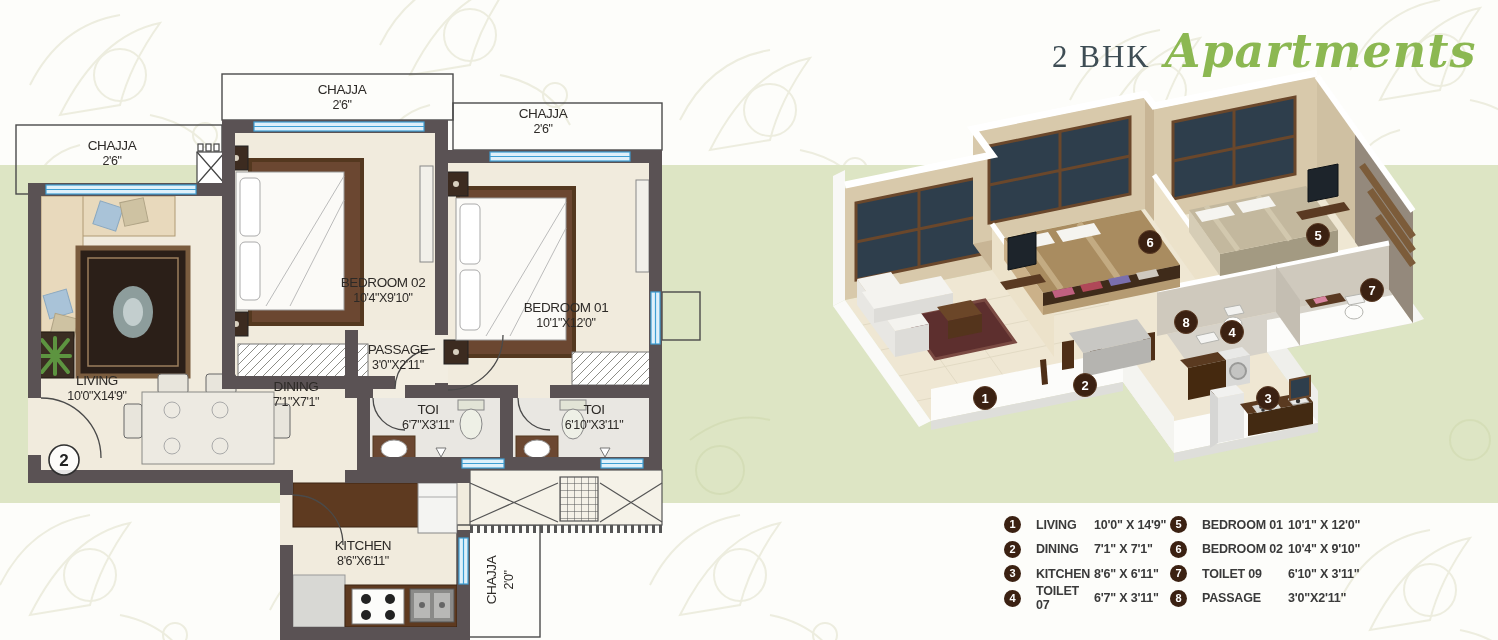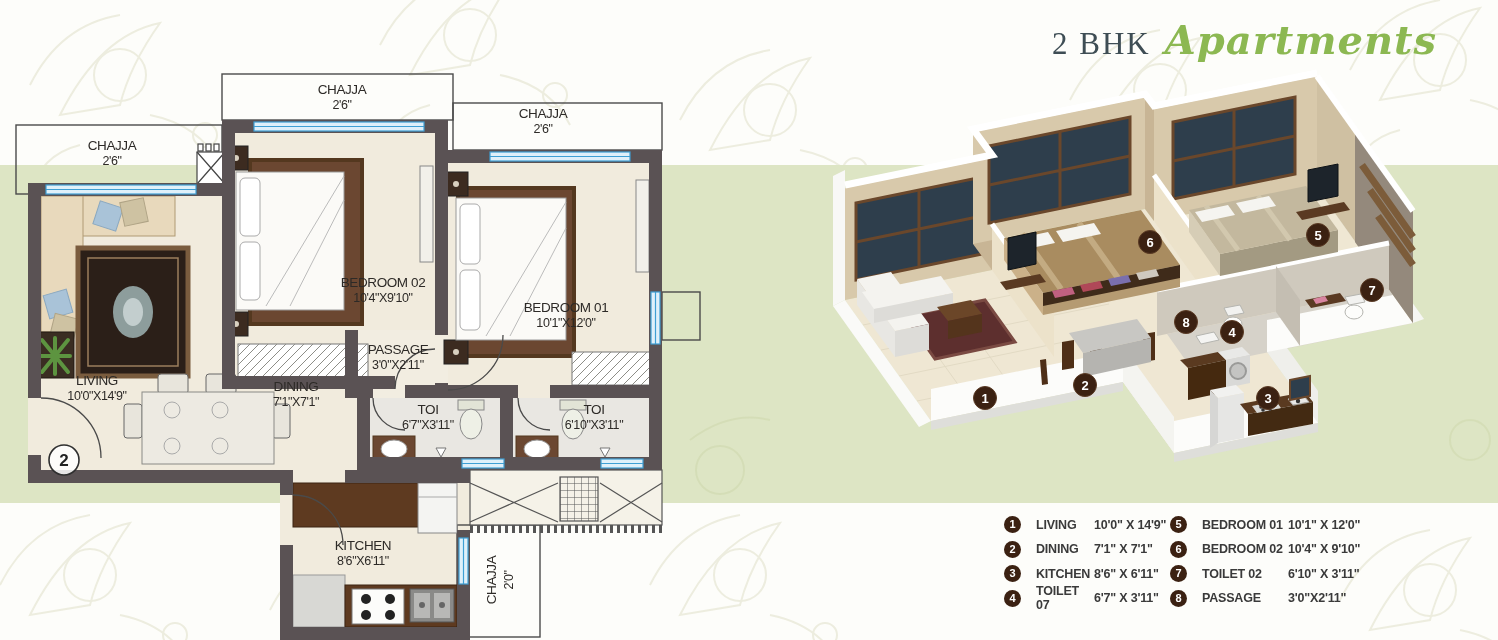--- a/index.html
+++ b/index.html
@@ -4,28 +4,28 @@
 <style>
   * { margin:0; padding:0; box-sizing:border-box; }
   body { font-family:"Liberation Sans", sans-serif; }
   #stage {
     position:relative; width:1498px; height:640px;
     background:#fdfdfa; overflow:hidden;
   }
   #band { position:absolute; left:0; top:165px; width:1498px; height:338px; background:#dde5c4; }
   .layer { position:absolute; }
   
-  #title { position:absolute; left:1052px; top:16px; display:flex; align-items:baseline; }
+  #title { position:absolute; left:1052px; top:24px; display:flex; align-items:baseline; }
   #title .t1 {
     font-family:"Liberation Serif", serif; font-size:31px; color:#3e4d54;
     letter-spacing:2px; font-weight:500;
   }
   #title .t2 {
     font-family:"DejaVu Serif", serif; font-style:italic; font-weight:bold;
-    font-size:40px; color:#8cb852; margin-left:14px; letter-spacing:1px;
+    font-size:46px; color:#8cb852; margin-left:14px; letter-spacing:1px;
   }
   
   #legend { position:absolute; left:1004px; top:516px; width:486px; }
   .lcol { position:absolute; top:0; }
   .lcol.c1 { left:0; }
   .lcol.c2 { left:166px; }
   .lrow { display:flex; align-items:center; height:17px; margin-bottom:7.5px; }
   .lnum {
     width:17px; height:17px; border-radius:50%; background:#3b2112; color:#fff;
     font-size:11px; font-weight:bold; text-align:center; line-height:17px; flex:0 0 17px;
@@ -484,21 +484,21 @@
         <span class="llabel">BEDROOM 01</span>
         <span class="ldim">10'1" X 12'0"</span>
       </div>
       <div class="lrow">
         <span class="lnum">6</span>
         <span class="llabel">BEDROOM 02</span>
         <span class="ldim">10'4" X 9'10"</span>
       </div>
       <div class="lrow">
         <span class="lnum">7</span>
-        <span class="llabel">TOILET 02</span>
+        <span class="llabel">TOILET 09</span>
         <span class="ldim">6'10" X 3'11"</span>
       </div>
       <div class="lrow">
         <span class="lnum">8</span>
         <span class="llabel">PASSAGE</span>
         <span class="ldim">3'0"X2'11"</span>
       </div>
     </div>
   </div>
 

